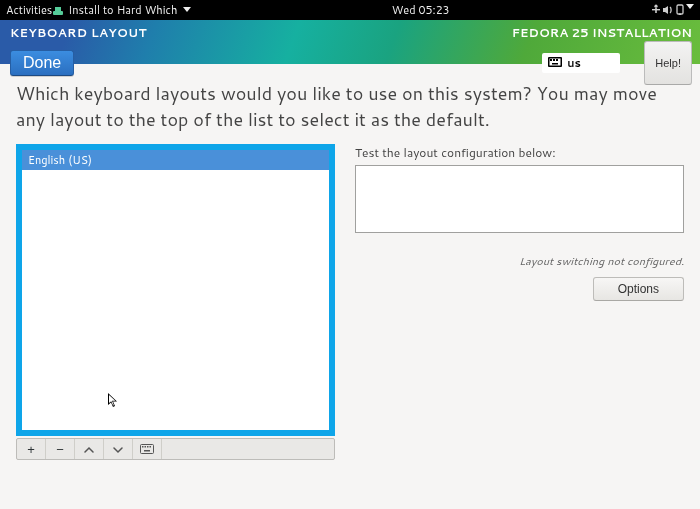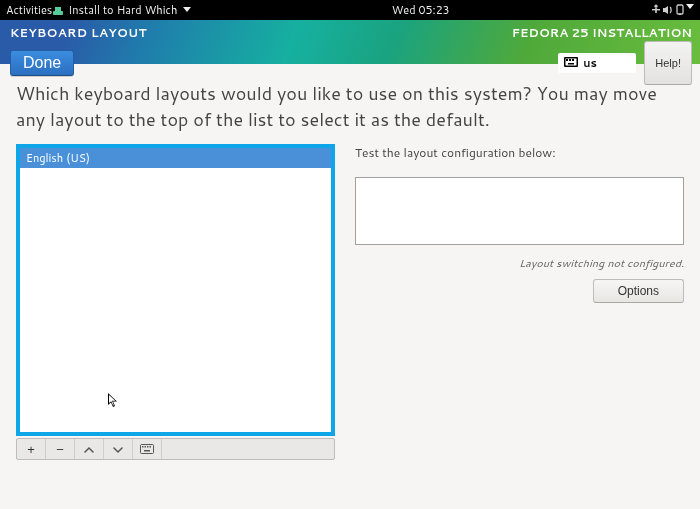--- a/index.html
+++ b/index.html
@@ -21,21 +21,21 @@
     .topbar .caret { margin-left: 2px; }
     
     .anahdr {
       height: 44px; position: relative;
       background: linear-gradient(110deg, #2a5ba8 0%, #2a5ba8 10%, #1f7eac 22%, #16b0a0 42%, #1aa380 56%, #4fa93a 75%, #6abd3d 100%);
       color: #fff; padding: 4px 8px 4px 10px;
       display: flex; flex-direction: column; justify-content: space-between;
     }
     .anahdr .row { display: flex; justify-content: space-between; align-items: center; }
     .anahdr h1 { font-size: 12px; font-weight: 700; letter-spacing: .3px; }
-    .anahdr .right { display: flex; align-items: center; gap: 8px; justify-content: flex-end; }
+    .anahdr .right { display: flex; align-items: center; gap: 24px; justify-content: flex-end; }
     .done-btn {
       background: linear-gradient(#3b8de0, #2b6fc0);
       border: 1px solid #265ea3; border-bottom-color: #1c4a83;
       color: #fff; font-size: 16px; padding: 3px 12px;
       border-radius: 3px; box-shadow: 0 1px 0 rgba(0,0,0,.15);
     }
     .lang-pill {
       background: #fff; color: #000; height: 20px; min-width: 78px;
       border-radius: 2px; display: flex; align-items: center; gap: 5px;
       padding: 0 6px; font-size: 11px; font-weight: 600;
@@ -45,46 +45,46 @@
       border: 1px solid #bbb; border-bottom-color: #a9a9a8;
       color: #333; padding: 15px 10px; border-radius: 3px; font-size: 11px;
     }
     
     .anabody { padding: 16px; }
     .instr { font-size: 18px; color: #444; margin-bottom: 12px; }
     .cols { display: flex; gap: 20px; align-items: flex-start; }
     .leftcol { width: 319px; }
     .rightcol { flex: 1; }
     .listframe {
-      border: 4px solid #0ea5e9; background: #fff;
+      border: 6px solid #0ea5e9; background: #fff;
       height: 292px; position: relative; overflow: hidden;
     }
     .listframe .selrow {
       background: #4a90d9; color: #fff; padding: 2px 6px;
       font-size: 11px;
     }
     .btnbar {
       margin-top: 2px; display: flex; height: 22px;
       border: 1px solid #bdbcb9; background: #e9e8e6; width: 319px;
       border-radius: 2px;
     }
     .btnbar > button {
       width: 29px; border: none; border-right: 1px solid #cfcec9;
       background: transparent; display: flex; align-items: center;
       justify-content: center; color: #2e3436; font-size: 13px;
     }
     .btnbar > button.gap { flex: 1; border-right: none; cursor: default; }
     .btnbar > button:last-of-type { border-right: none; }
-    .testlbl { font-size: 12px; color: #444; margin-bottom: 16px; display:block;}
+    .testlbl { font-size: 12px; color: #444; margin-bottom: 4px; display:block;}
     .testbox {
       border: 1px solid #a0a09e; background: #fff;
       height: 68px; width: 100%; resize: none; font: inherit; padding: 4px;
     }
     .switchnote { text-align: right; font-style: italic; color: #666;
-      font-size: 11px; margin-top: 6px; }
+      font-size: 11px; margin-top: 16px; }
     .optbtn {
       float: right; margin-top: 8px;
       background: linear-gradient(#f7f6f5, #e7e6e3);
       border: 1px solid #bdbcb9; border-bottom-color: #a9a8a4;
       padding: 4px 24px; border-radius: 3px; font-size: 12px; color: #333;
     }
     .cursor {
       position: absolute; left: 108px; top: 393px;
       pointer-events: none;
     }

